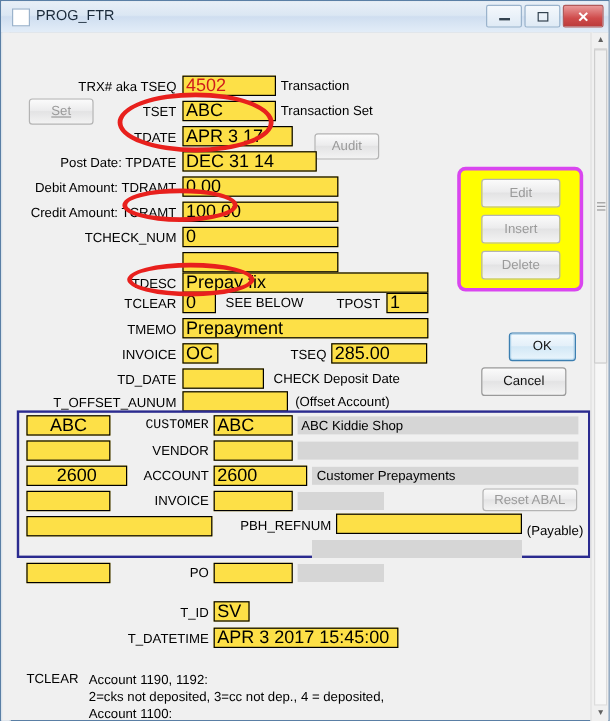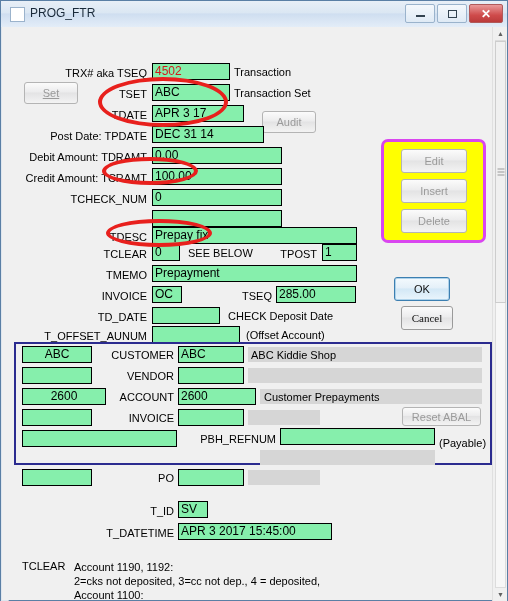--- a/index.html
+++ b/index.html
@@ -56,22 +56,22 @@
     background:#dfe6ee;border-right:1px solid #b9c6d3;
   }
 
   
   .lbl{
     position:absolute;font-size:11px;color:#000;white-space:nowrap;
     text-align:right;
   }
   .txt{
     position:absolute;box-sizing:border-box;
-    border:1px solid #000;background:#86efac;
-    font-family:"Liberation Sans", sans-serif;font-size:12px;color:#000;
+    border:1px solid #000;background:#fde047;
+    font-family:"Liberation Sans", sans-serif;font-size:15px;color:#000;
     padding:0 2px;line-height:15px;height:17px;overflow:hidden;white-space:nowrap;
   }
   .txt.ctr{text-align:center;}
   .txt.red{color:#d01b1b;}
   .ro{
     position:absolute;box-sizing:border-box;background:#d6d6d6;border:0;
     height:15px;
   }
   .static{
     position:absolute;font-size:11px;color:#000;white-space:nowrap;
@@ -215,21 +215,21 @@
     <div class="txt" style="left:150px;top:280px;width:68px;"></div>
     <div class="static" style="left:226px;top:283px;">CHECK Deposit Date</div>
 
     <div class="lbl" style="left:20px;top:303px;width:125px;">T_OFFSET_AUNUM</div>
     <div class="txt" style="left:150px;top:299px;width:88px;"></div>
     <div class="static" style="left:244px;top:302px;">(Offset Account)</div>
 
     <div class="panel-cust" style="left:12px;top:315px;width:478px;height:123px;"></div>
 
     <div class="txt ctr" style="left:20px;top:319px;width:70px;">ABC</div>
-    <div class="lbl" style="left:100px;top:322px;width:72px;">CUSTOMER</div>
+    <div class="lbl" style="left:100px;top:322px;width:72px;font-family:Liberation Mono, monospace;">CUSTOMER</div>
     <div class="txt" style="left:176px;top:319px;width:66px;">ABC</div>
     <div class="ro" style="left:246px;top:320px;width:234px;"></div>
     <div class="static" style="left:249px;top:322px;">ABC Kiddie Shop</div>
 
     <div class="txt ctr" style="left:20px;top:340px;width:70px;"></div>
     <div class="lbl" style="left:100px;top:343px;width:72px;">VENDOR</div>
     <div class="txt" style="left:176px;top:340px;width:66px;"></div>
     <div class="ro" style="left:246px;top:341px;width:234px;"></div>
     <div class="static" style="left:249px;top:343px;"></div>
 
@@ -268,22 +268,22 @@
 Account 1100:
 5=cks or deposits Not Cleared,  6= trx cleared bank</div>
 
 
     <div class="panel-edit" style="left:379px;top:112px;width:105px;height:104px;">
       <div class="btn" style="left:17px;top:7px;width:66px;height:24px;">Edit</div>
       <div class="btn" style="left:17px;top:37px;width:66px;height:24px;">Insert</div>
       <div class="btn" style="left:17px;top:67px;width:66px;height:24px;">Delete</div>
     </div>
 
-    <div class="btn enabled focus" style="left:392px;top:250px;width:56px;height:24px;">OK</div>
-    <div class="btn enabled" style="left:399px;top:279px;width:52px;height:24px;font-family:Liberation Serif, serif;">Cancel</div>
+    <div class="btn enabled focus" style="left:422px;top:250px;width:56px;height:24px;">OK</div>
+    <div class="btn enabled" style="left:399px;top:279px;width:71px;height:24px;">Cancel</div>
 
     <div class="ellipse" style="left:96px;top:50px;width:130px;height:50px;"></div>
     <div class="ellipse" style="left:100px;top:130px;width:96px;height:28px;"></div>
     <div class="ellipse" style="left:104px;top:192px;width:106px;height:28px;"></div>
 
   </div>
 
   <div class="scroll">
     <div class="arrow up">▲</div>
     <div class="track"></div>

